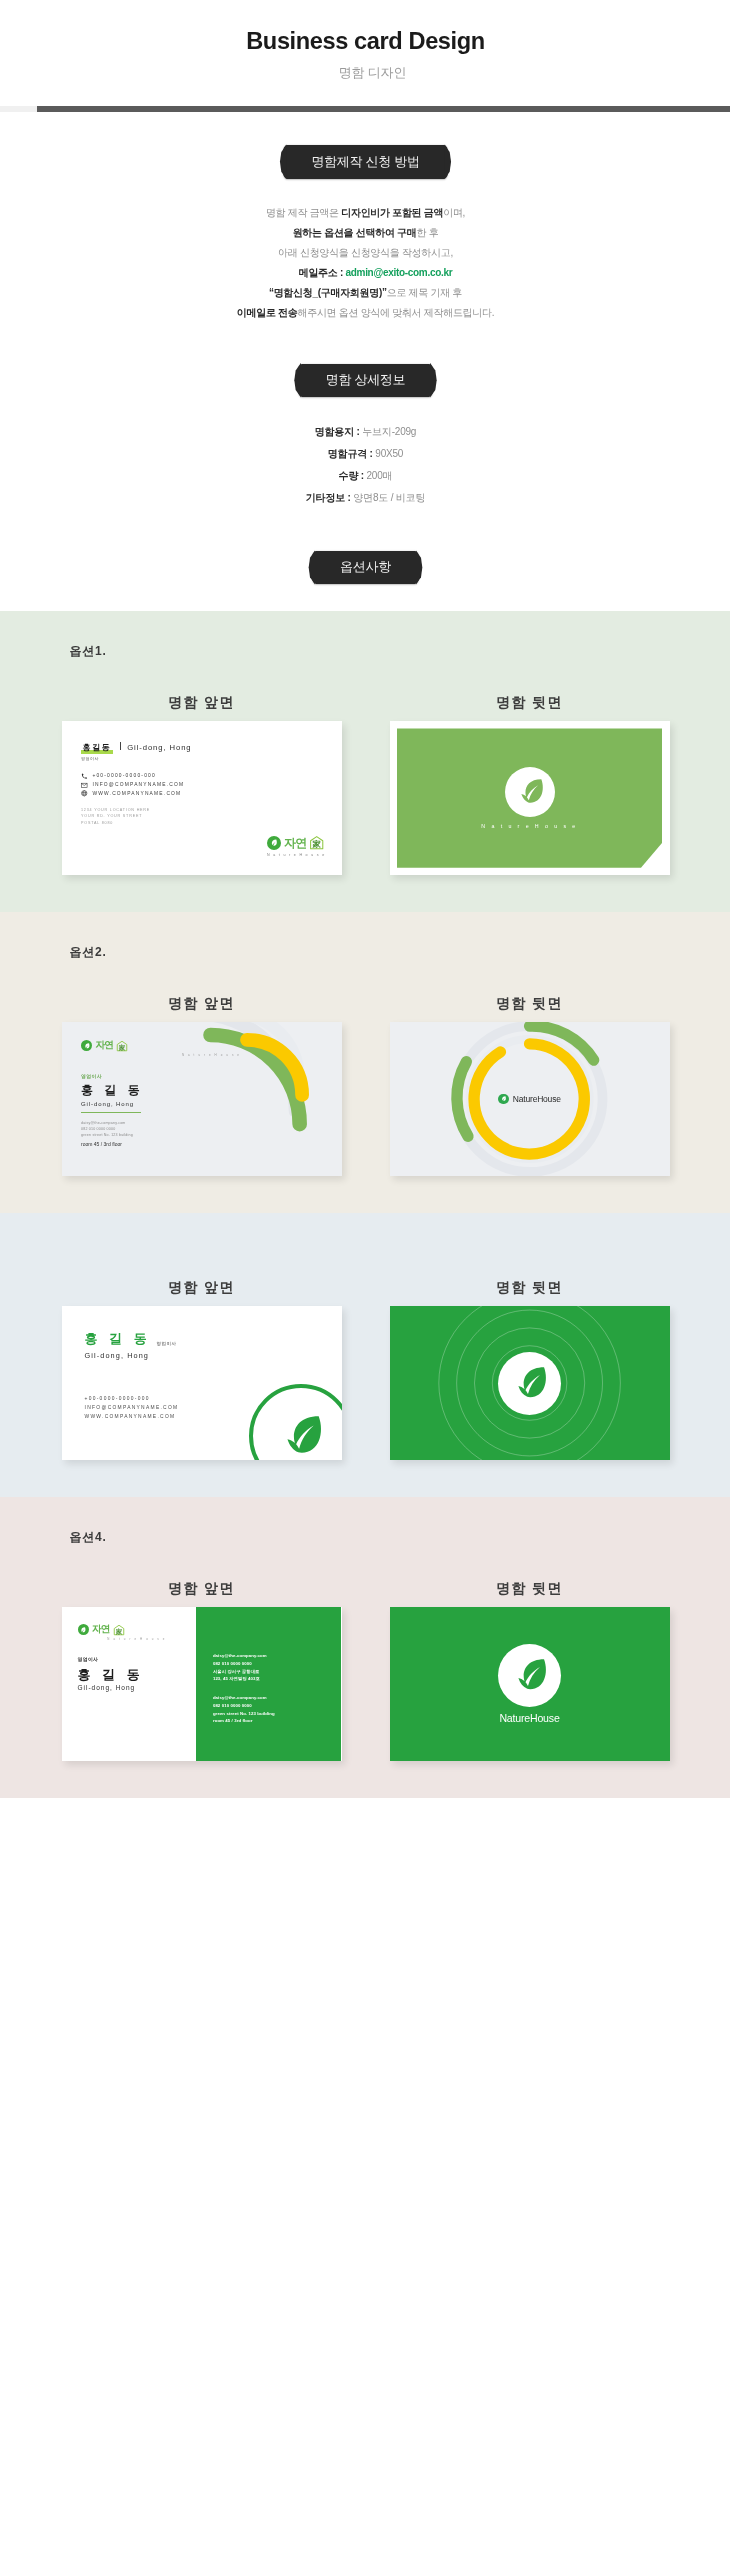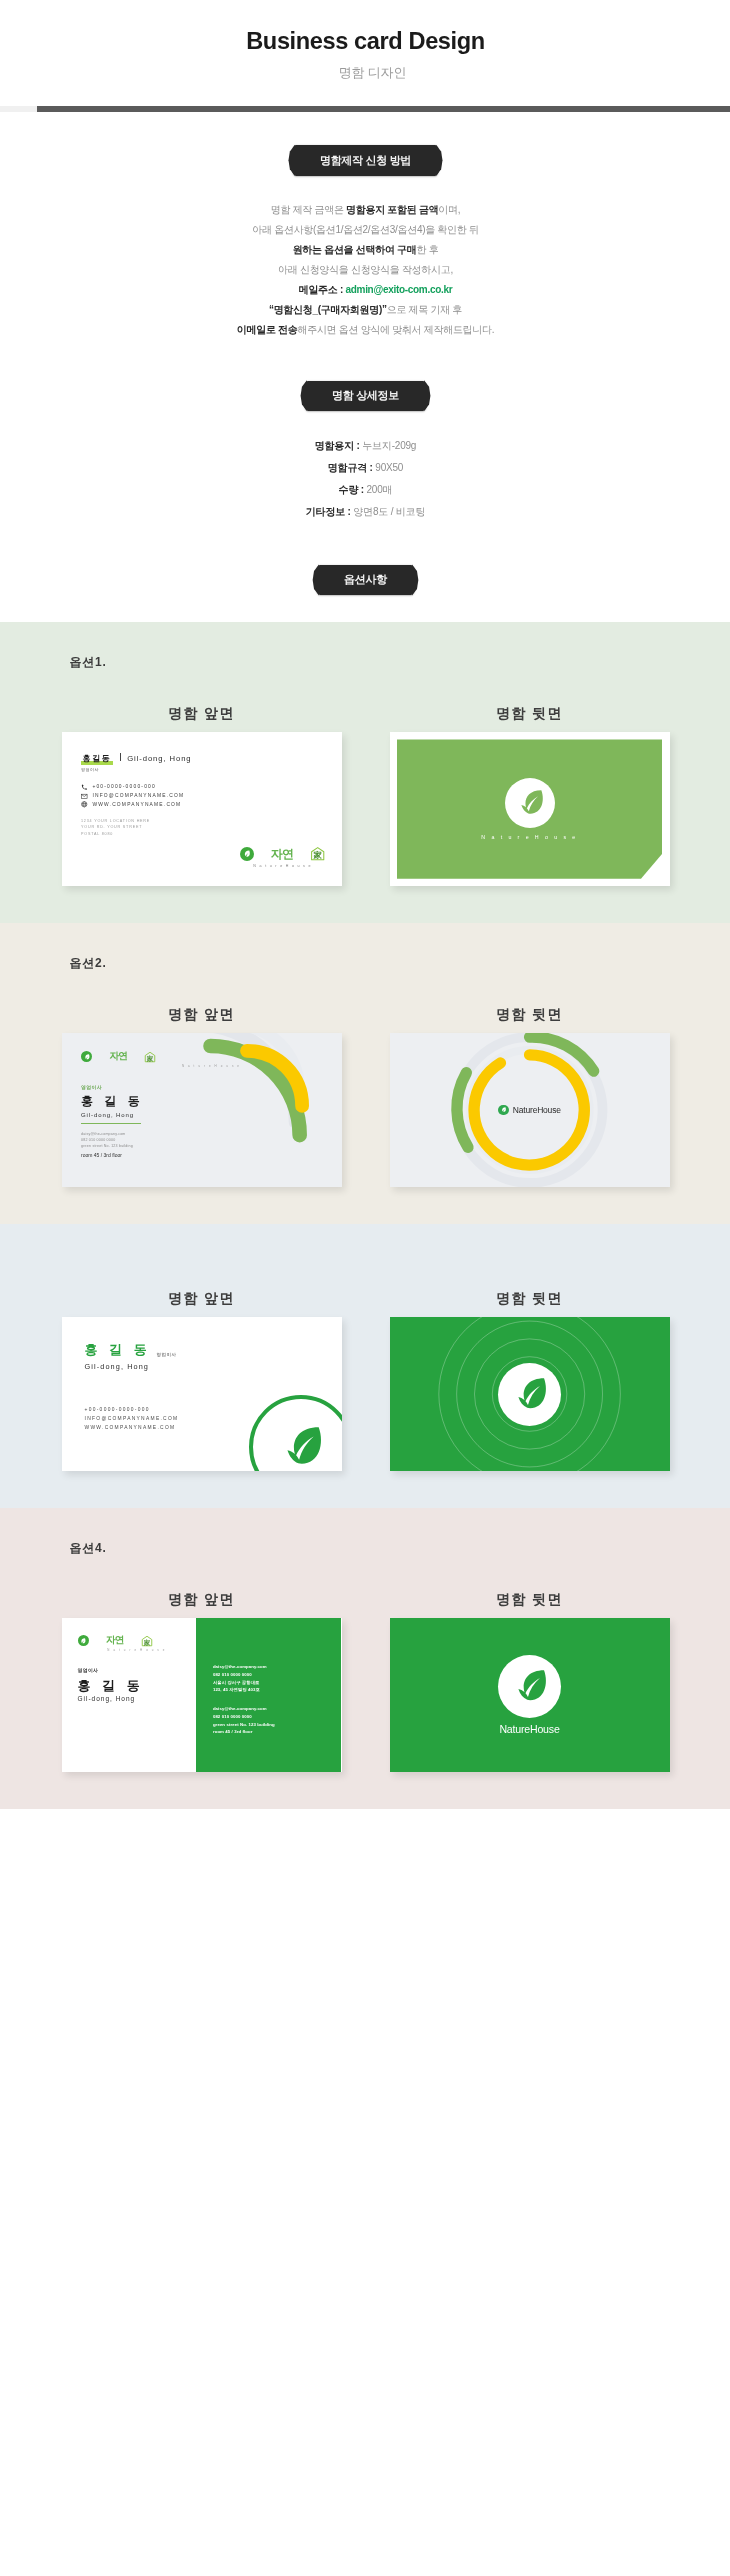--- a/index.html
+++ b/index.html
@@ -28,21 +28,21 @@
   .rule-wrap:after {
     content:""; position:absolute; left:37px; right:0; top:0; height:6.5px;
     background:#5b5b5b;
   }
 
   
   .badge-row { text-align:center; }
   .badge {
     display:inline-block; position:relative;
     background:#282828; color:#f2f2f2;
-    font-size:11px; font-weight:700; letter-spacing:-0.3px;
+    font-size:13px; font-weight:400; letter-spacing:-0.3px;
     padding:7.3px 28px 8px 28px;
     border-radius:4px/7.3px;
     box-shadow:0 0.8px 1.6px rgba(0,0,0,.25);
   }
   .badge:before, .badge:after {
     content:""; position:absolute; top:-0.8px; bottom:-0.8px; width:9px;
     background:#282828;
   }
   .badge:before { left:-5.7px; border-radius:60% 0 0 60%/50% 0 0 50%;
      clip-path: polygon(100% 0, 40% 22%, 25% 50%, 40% 78%, 100% 100%); }
@@ -107,21 +107,21 @@
   .o1-bar { width:1.2px; height:8px; background:#444; display:inline-block; }
   .o1-en { font-size:7.7px; color:#2b2b2b; letter-spacing:0.9px; }
   .o1-role { font-size:4px; color:#4a4a4a; letter-spacing:0.5px; margin-top:2.4px; }
   .o1-contacts { margin-top:11.4px; }
   .o1-cline { display:flex; align-items:center; gap:4.9px; margin-bottom:2.4px; }
   .o1-ico { width:6.5px; height:6.5px; color:#2e2e2e; display:block; }
   .o1-ctext { font-size:4.9px; color:#3a3a3a; letter-spacing:1.2px; }
   .o1-addr { margin-top:9.7px; }
   .o1-addr div { font-size:3.7px; color:#9b9b9b; letter-spacing:0.8px; line-height:6.5px; }
 
-  .logo-nh { display:flex; align-items:center; gap:17px; }
+  .logo-nh { display:flex; align-items:center; gap:3px; }
   .logo-mark {
     width:14px; height:14px; border-radius:50%; background:#3faa3c;
     display:flex; align-items:center; justify-content:center; flex:none;
   }
   .logo-ja { font-size:12px; color:#63b34e; font-weight:700; letter-spacing:-0.8px; }
   .logo-house {
     position:relative; width:15.4px; height:15.4px; flex:none;
   }
   .o1-logo-wrap { position:absolute; right:16px; bottom:18px; text-align:center; }
   .o1-logo-cap { font-size:3.6px; color:#7d7d7d; letter-spacing:1.3px; margin-top:1.6px; }
@@ -191,24 +191,21 @@
   <div class="hero-sub">명함 디자인</div>
 </div>
 <div class="rule-wrap"></div>
 
 <div class="intro">
   <div class="badge-row">
     <span class="badge">명함제작 신청 방법</span>
   </div>
   <div class="para">
     <p>
-      <span>명함 제작 금액은 </span><b>명함용지 포함된 금액</b><span>이며,</span>
-    </p>
-    <p>
-      <span>아래 옵션사항(옵션1/옵션2/옵션3/옵션4)을 확인한 뒤</span>
+      <span>명함 제작 금액은 </span><b>디자인비가 포함된 금액</b><span>이며,</span>
     </p>
     <p>
       <b>원하는 옵션을 선택하여 구매</b><span>한 후</span>
     </p>
     <p>
       <span>아래 신청양식을 신청양식을 작성하시고,</span>
     </p>
     <p>
       <span class="mail-label">메일주소 : </span><span class="mail">admin@exito-com.co.kr</span>
     </p>

